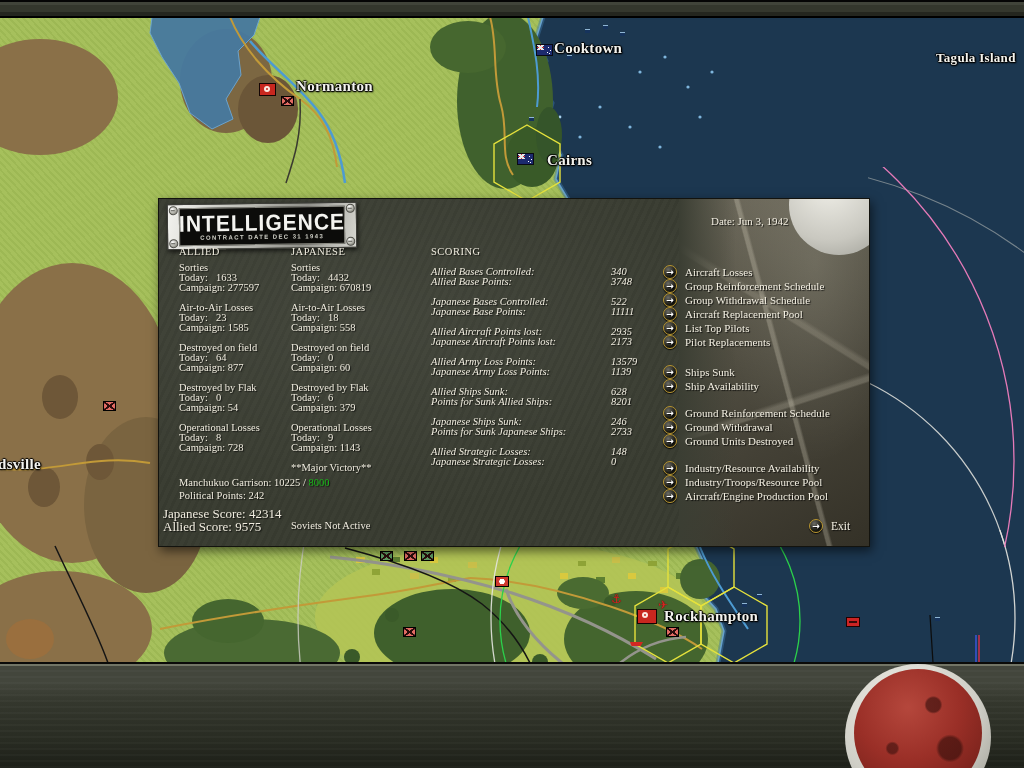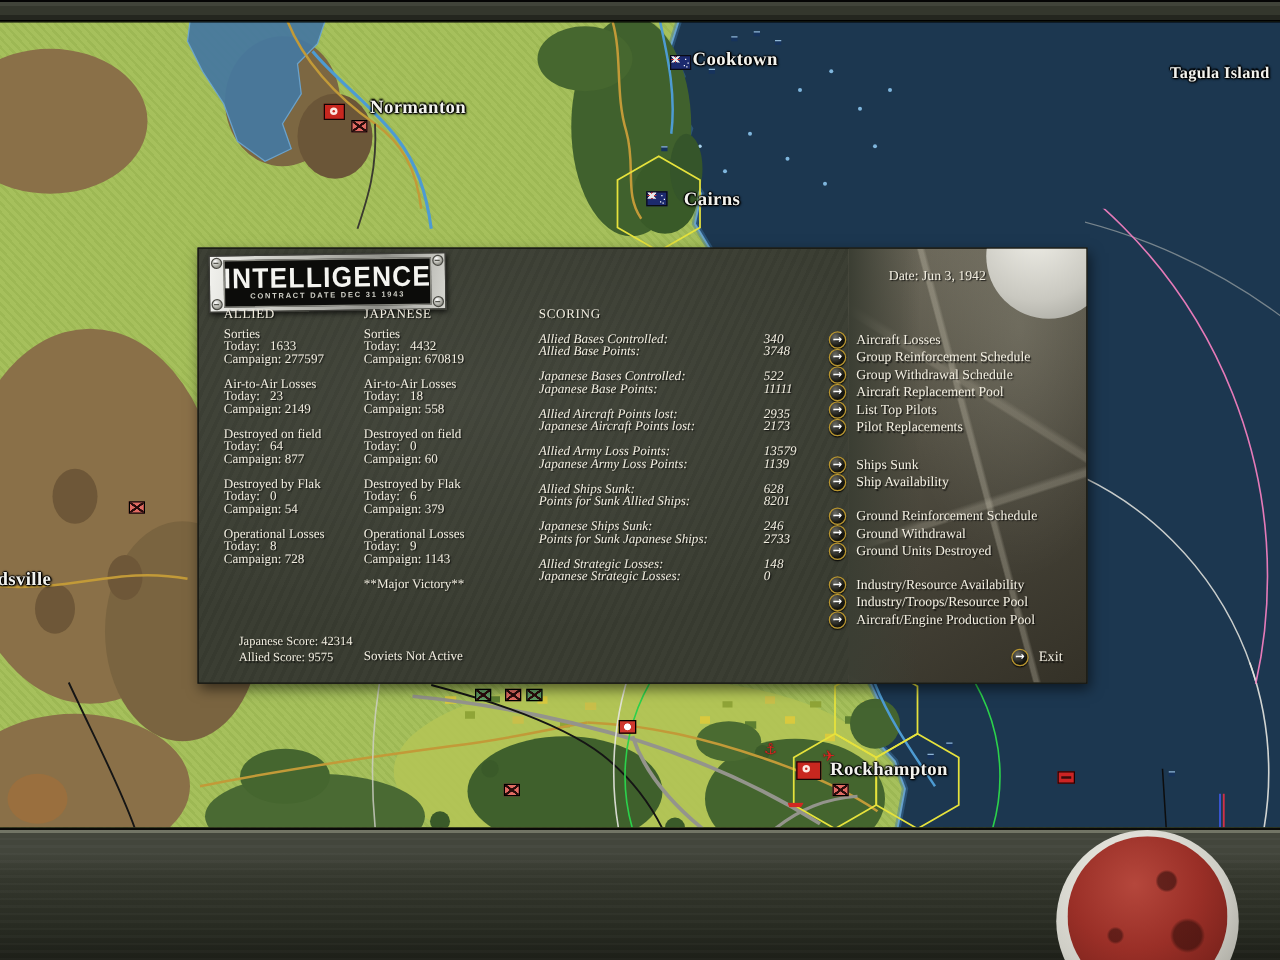--- a/index.html
+++ b/index.html
@@ -88,21 +88,21 @@
   .screw{position:absolute;width:7px;height:7px;border-radius:50%;
       background:radial-gradient(circle at 35% 30%, #fff, #b9b9b1 50%, #6c6c64 95%);border:1px solid #4a4a44;}
   .screw::after{content:"";position:absolute;left:1px;top:2.5px;width:4px;height:1px;background:#55554e;}
   .panel-date{position:absolute;left:552px;top:16px;font-size:11px;z-index:4;text-shadow:1px 1px 1px rgba(0,0,0,.8);}
   .col{position:absolute;top:48px;width:120px;font-size:10.5px;line-height:10px;text-shadow:1px 1px 1px rgba(0,0,0,.7);}
   .col-h{margin-bottom:6px;letter-spacing:.5px;}
   .grp{margin-bottom:10px;}
   .lb{display:inline-block;width:37px;}
   .victory{margin-top:4px;}
   .summary{position:absolute;left:20px;top:277px;font-size:10.5px;line-height:13px;text-shadow:1px 1px 1px rgba(0,0,0,.7);}
-  .scores{position:absolute;left:32px;top:308px;font-size:10px;line-height:13px;text-shadow:1px 1px 1px rgba(0,0,0,.7);}
+  .scores{position:absolute;left:4px;top:308px;font-size:13px;line-height:13px;text-shadow:1px 1px 1px rgba(0,0,0,.7);}
   .soviets{position:absolute;left:132px;top:321px;font-size:10.5px;text-shadow:1px 1px 1px rgba(0,0,0,.7);}
   .green{color:#18b818;}
   .scoring{position:absolute;left:272px;top:48px;width:240px;font-size:10.5px;line-height:10px;text-shadow:1px 1px 1px rgba(0,0,0,.7);}
   .scoring .col-h{margin-bottom:10px;}
   .sgrp{margin-bottom:10px;font-style:italic;}
   .srow{display:flex;}
   .srow .lab{width:180px;}
   .menu{position:absolute;left:504px;width:200px;z-index:4;font-size:11px;color:#f3efe2;
       text-shadow:1px 1px 1px rgba(0,0,0,.8);}
   .mi{display:flex;align-items:center;height:14px;gap:8px;cursor:pointer;white-space:nowrap;}
@@ -303,21 +303,21 @@
     <div class="col" style="left:20px">
       <div class="col-h">ALLIED</div>
       <div class="grp">
         <div>Sorties</div>
         <div><span class="lb">Today:</span><span>1633</span></div>
         <div><span>Campaign:</span> <span>277597</span></div>
       </div>
       <div class="grp">
         <div>Air-to-Air Losses</div>
         <div><span class="lb">Today:</span><span>23</span></div>
-        <div><span>Campaign:</span> <span>2149</span></div>
+        <div><span>Campaign:</span> <span>1585</span></div>
       </div>
       <div class="grp">
         <div>Destroyed on field</div>
         <div><span class="lb">Today:</span><span>64</span></div>
         <div><span>Campaign:</span> <span>877</span></div>
       </div>
       <div class="grp">
         <div>Destroyed by Flak</div>
         <div><span class="lb">Today:</span><span>0</span></div>
         <div><span>Campaign:</span> <span>54</span></div>
@@ -352,20 +352,24 @@
         <div><span>Campaign:</span> <span>379</span></div>
       </div>
       <div class="grp">
         <div>Operational Losses</div>
         <div><span class="lb">Today:</span><span>9</span></div>
         <div><span>Campaign:</span> <span>1143</span></div>
       </div>
       <div class="victory">**Major Victory**</div>
     </div>
 
+    <div class="summary">
+      <div><span>Manchukuo Garrison: 10225 / </span><span class="green">8000</span></div>
+      <div>Political Points: 242</div>
+    </div>
     <div class="scores">
       <div>Japanese Score: 42314</div>
       <div>Allied Score: 9575</div>
     </div>
     <div class="soviets">Soviets Not Active</div>
 
     <div class="scoring">
       <div class="col-h">SCORING</div>
       <div class="sgrp">
         <div class="srow">

